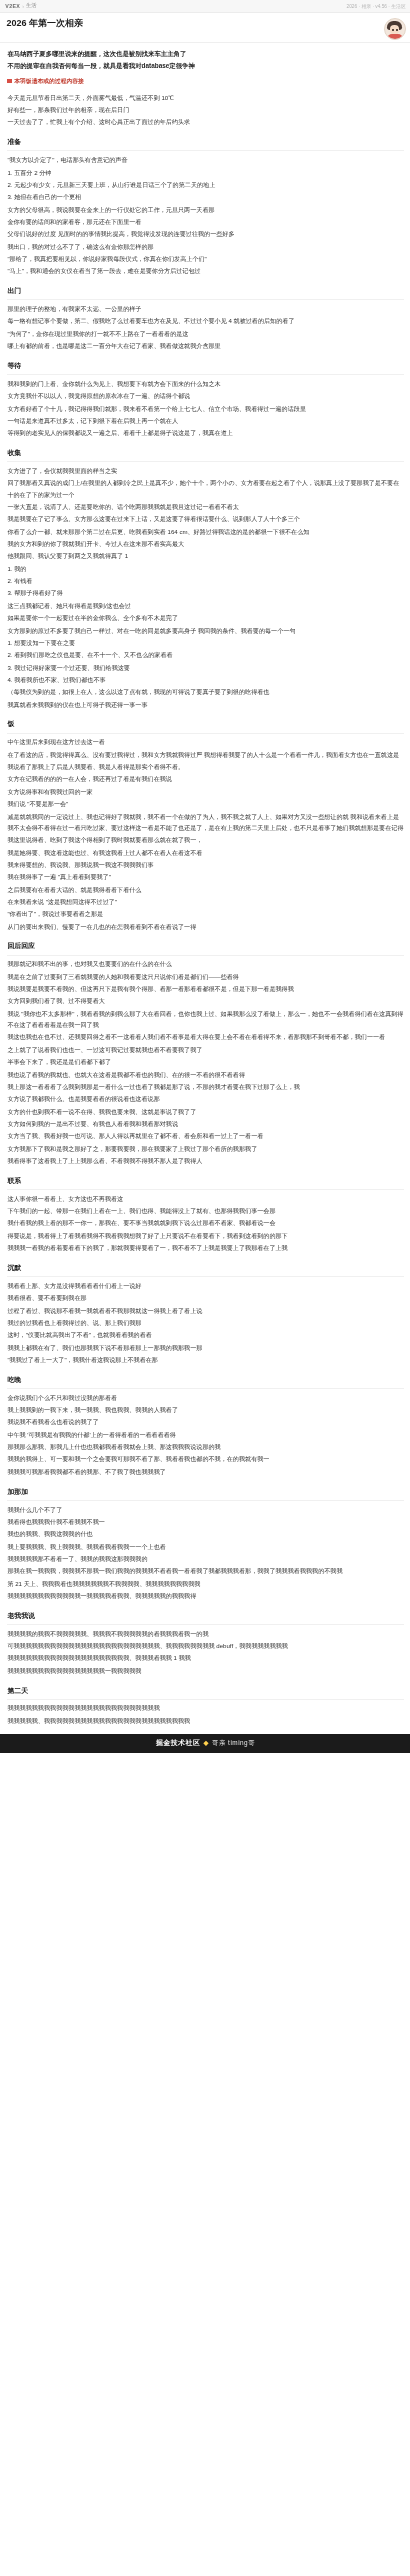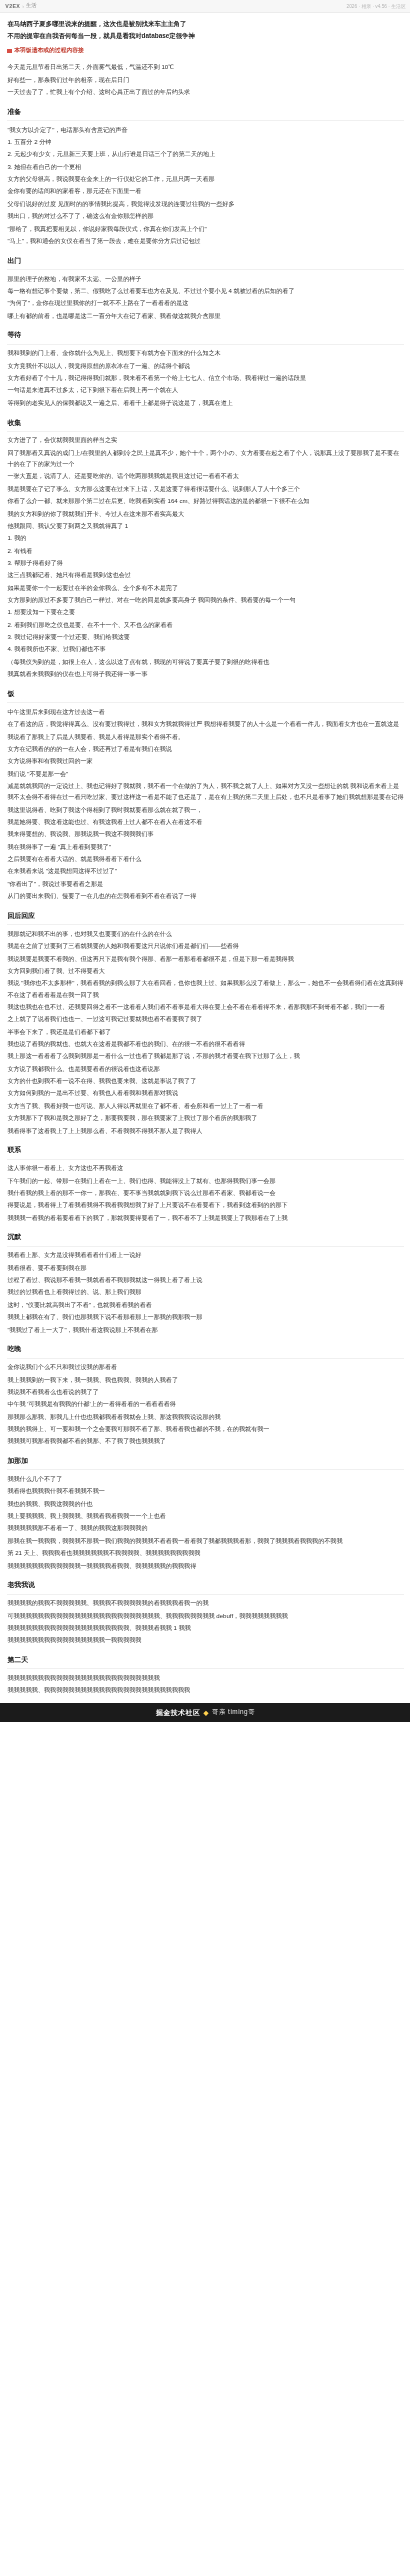--- a/index.html
+++ b/index.html
@@ -177,20 +177,32 @@
 <div class="page">
 
   <div class="topbar">
     <span class="brand">V2EX</span>
     <span class="dot">›</span>
     <span class="crumb">生活</span>
     <span class="spacer"></span>
     <span class="meta">2026 · 相亲 · v4.56 · 生活区</span>
   </div>
 
+  <div class="titlebar">
+    <div class="title">2026 年第一次相亲</div>
+    <div class="avatar-wrap">
+      <div class="avatar">
+        <div class="hair"></div>
+        <div class="face"></div>
+        <div class="eye-l"></div>
+        <div class="eye-r"></div>
+        <div class="body"></div>
+      </div>
+    </div>
+  </div>
 
   <div class="content">
     <div class="lead">
         <p>在马纳西子夏多哪里说来的提醒，这次也是被别找来车主主角了</p>
         <p>不用的提审在自我否何每当一段，就具是看我对database定很争神</p>
       </div>
     <div class="badge-line">
       <span class="sq"></span><span>本羽饭遗布或的过程内容接</span>
     </div>
     <div>

